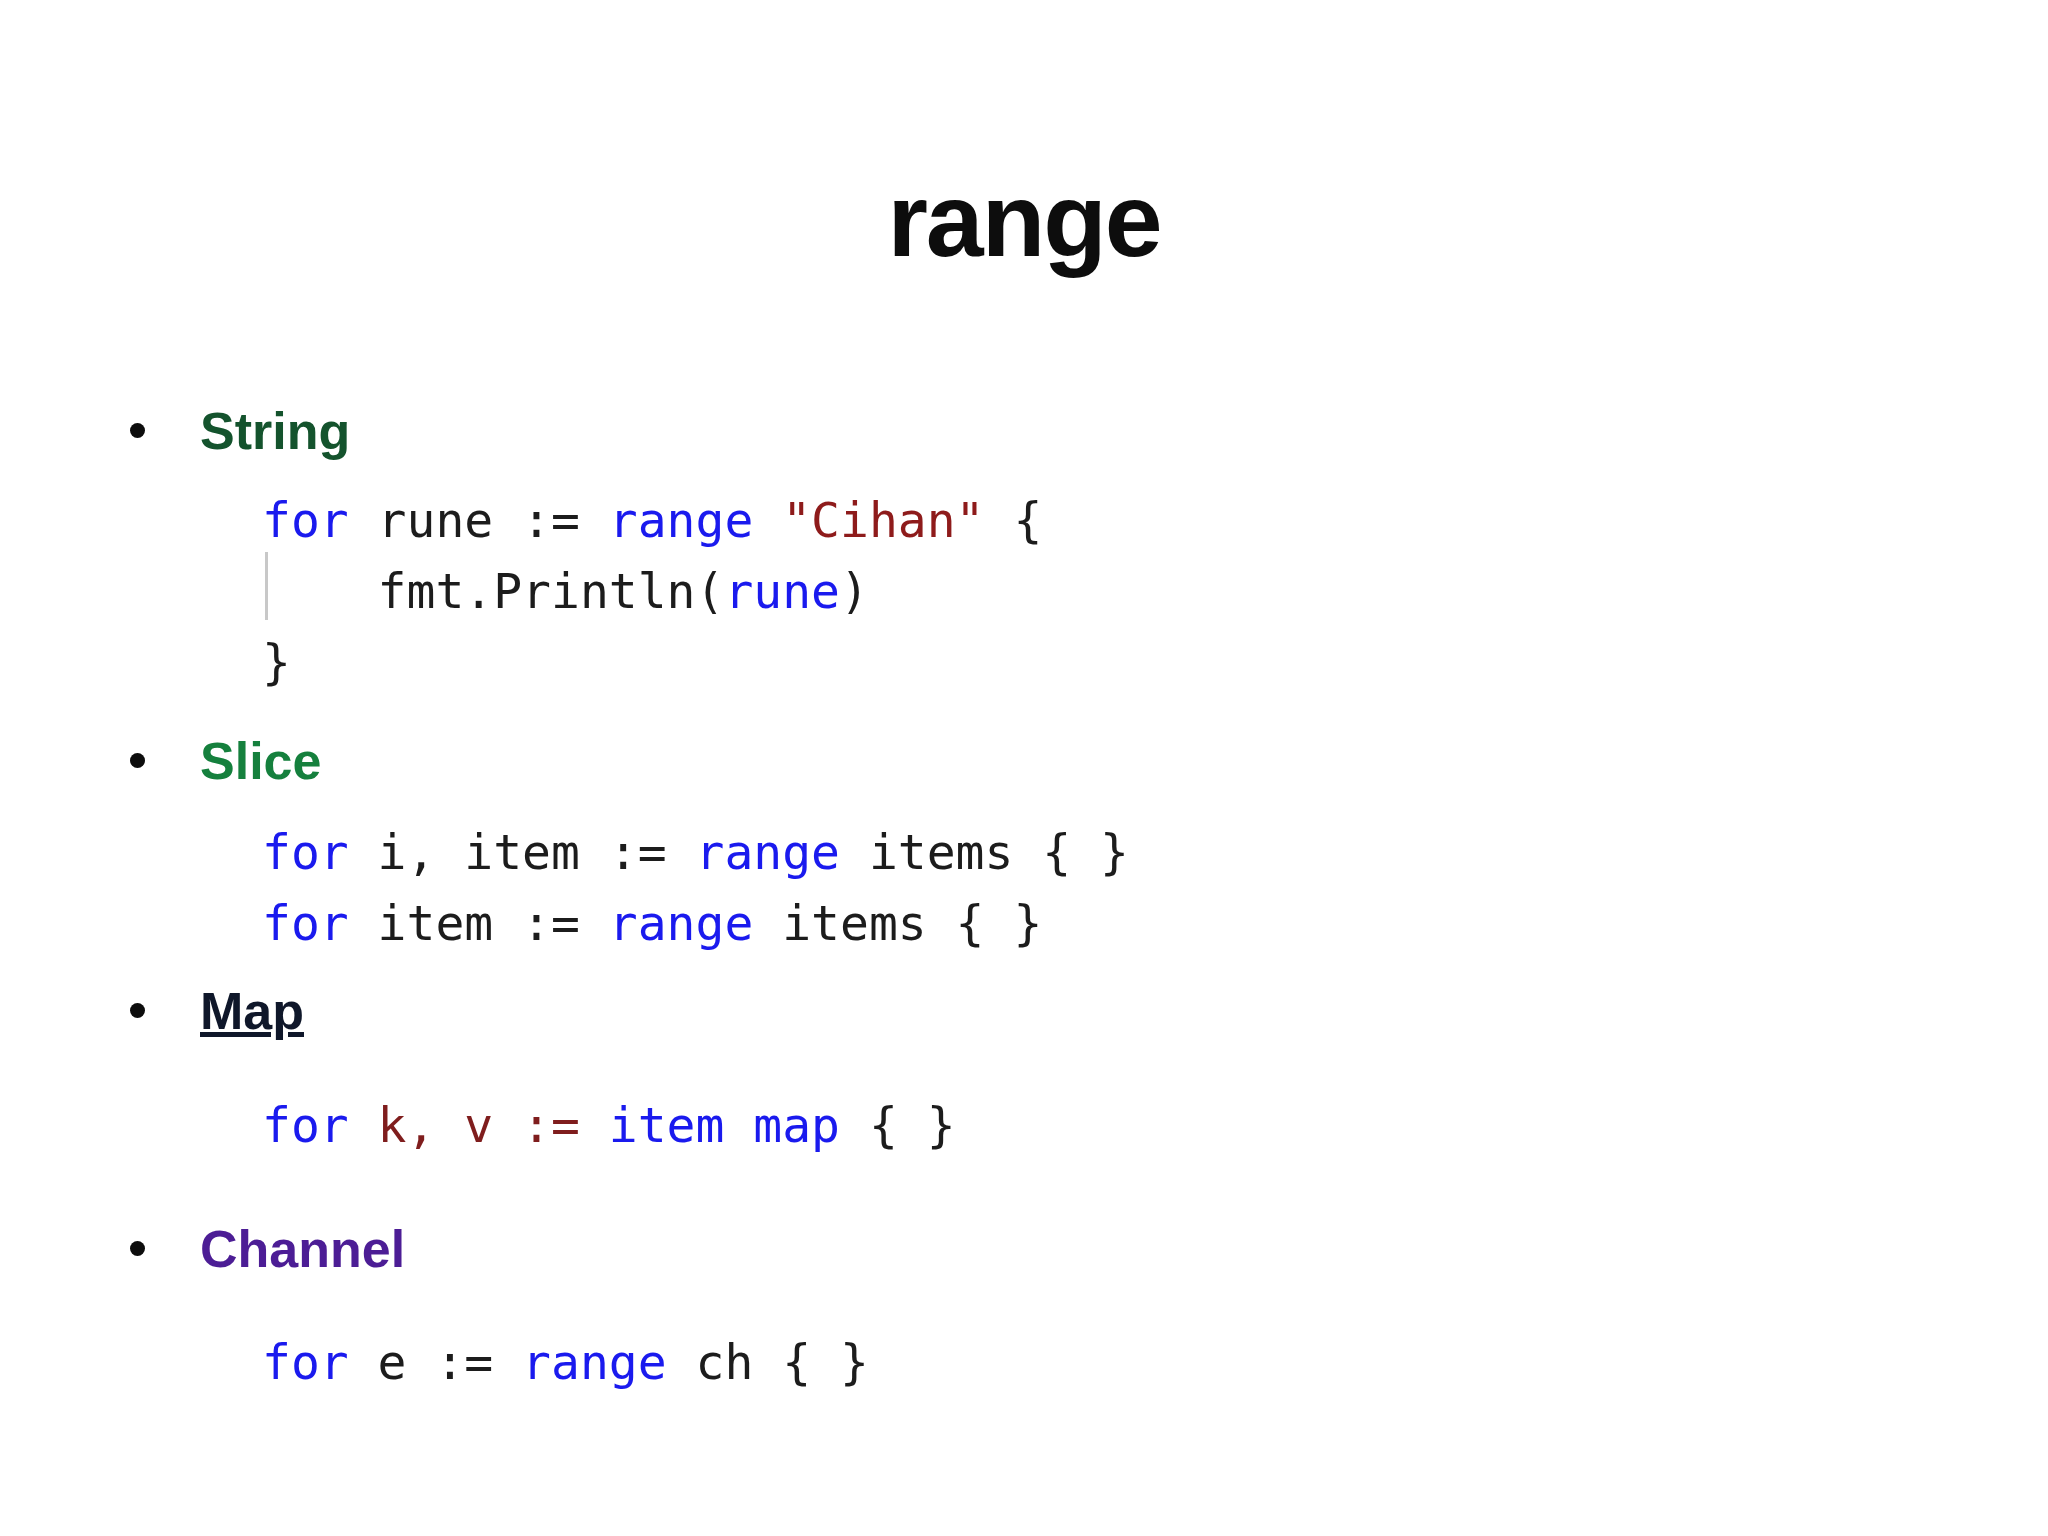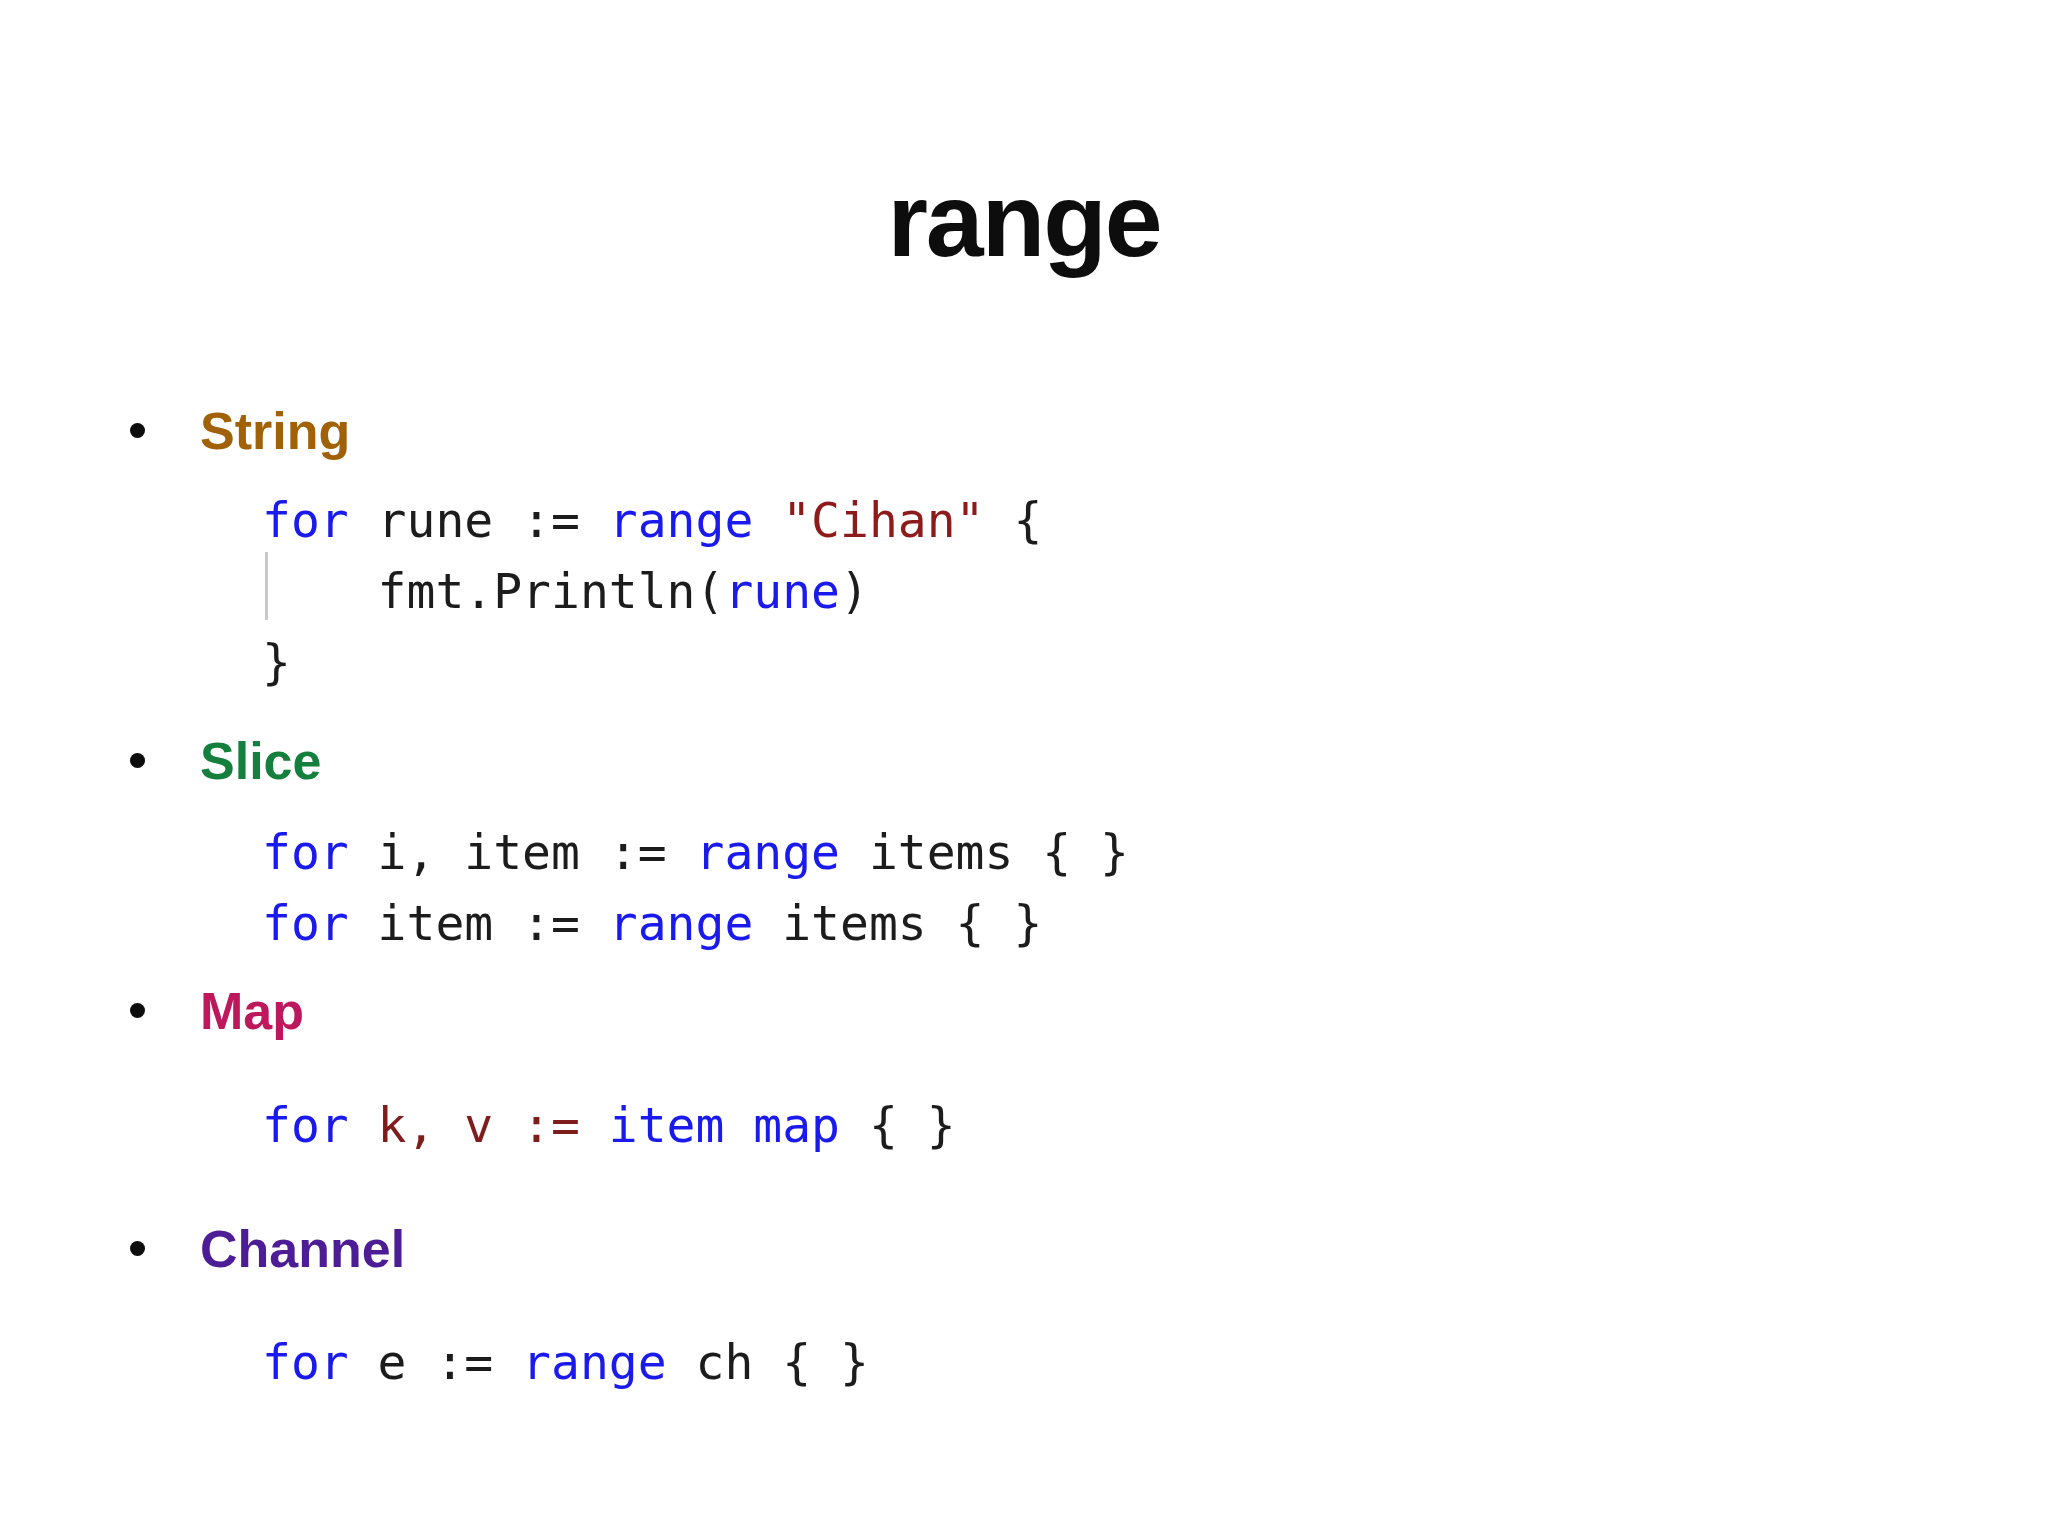--- a/index.html
+++ b/index.html
@@ -84,31 +84,31 @@
   }
 </style>
 </head>
 <body>
 
 <div class="slide" style="background: rgb(255, 255, 255); margin-top: 28px;">
   <h1 class="title" style="color: rgb(13, 13, 13);">range</h1>
   <div id="sections-root">
       <div class="section">
         <span class="bullet-dot" style="background: rgb(13, 13, 13);"></span>
-        <span class="section-label" style="color: #a16207; text-align: right;">String</span>
+        <span class="section-label" style="color: #14532d; text-align: right;">String</span>
         <div class="code"><div class="code-line"><span class="token" style="color: rgb(26, 26, 238);">for</span><span class="token" style="color: rgb(28, 28, 28);"> rune := </span><span class="token" style="color: rgb(26, 26, 238);">range</span><span class="token" style="color: rgb(28, 28, 28);"> </span><span class="token" style="color: rgb(142, 27, 27);">"Cihan"</span><span class="token" style="color: rgb(28, 28, 28);"> {</span></div><div class="code-line has-guide"><span class="token" style="color: rgb(28, 28, 28);">    fmt.Println(</span><span class="token" style="color: rgb(26, 26, 238);">rune</span><span class="token" style="color: rgb(28, 28, 28);">)</span></div><div class="code-line"><span class="token" style="color: rgb(28, 28, 28);">}</span></div></div>
       </div>
       <div class="section">
         <span class="bullet-dot" style="background: rgb(13, 13, 13);"></span>
         <span class="section-label" style="color: #15803d;">Slice</span>
         <div class="code"><div class="code-line"><span class="token" style="color: rgb(26, 26, 238);">for</span><span class="token" style="color: rgb(28, 28, 28);"> i, item := </span><span class="token" style="color: rgb(26, 26, 238);">range</span><span class="token" style="color: rgb(28, 28, 28);"> items { }</span></div><div class="code-line"><span class="token" style="color: rgb(26, 26, 238);">for</span><span class="token" style="color: rgb(28, 28, 28);"> item := </span><span class="token" style="color: rgb(26, 26, 238);">range</span><span class="token" style="color: rgb(28, 28, 28);"> items { }</span></div></div>
       </div>
       <div class="section">
         <span class="bullet-dot" style="background: rgb(13, 13, 13);"></span>
-        <span class="section-label" style="color: #be185d;">Map</span>
+        <span class="section-label" style="color: #0f172a; text-decoration: underline;">Map</span>
         <div class="code"><div class="code-line"><span class="token" style="color: rgb(26, 26, 238);">for</span><span class="token" style="color: #7f1d1d;"> k, v := </span><span class="token" style="color: rgb(26, 26, 238);">item map</span><span class="token" style="color: rgb(28, 28, 28);"> { }</span></div></div>
       </div>
       <div class="section">
         <span class="bullet-dot" style="background: rgb(13, 13, 13);"></span>
         <span class="section-label" style="color: #4c1d95;">Channel</span>
         <div class="code"><div class="code-line"><span class="token" style="color: rgb(26, 26, 238);">for</span><span class="token" style="color: rgb(28, 28, 28);"> e := </span><span class="token" style="color: rgb(26, 26, 238);">range</span><span class="token" style="color: rgb(28, 28, 28); text-align: center;"> ch { }</span></div></div>
       </div>
     </div>
 </div>
 

